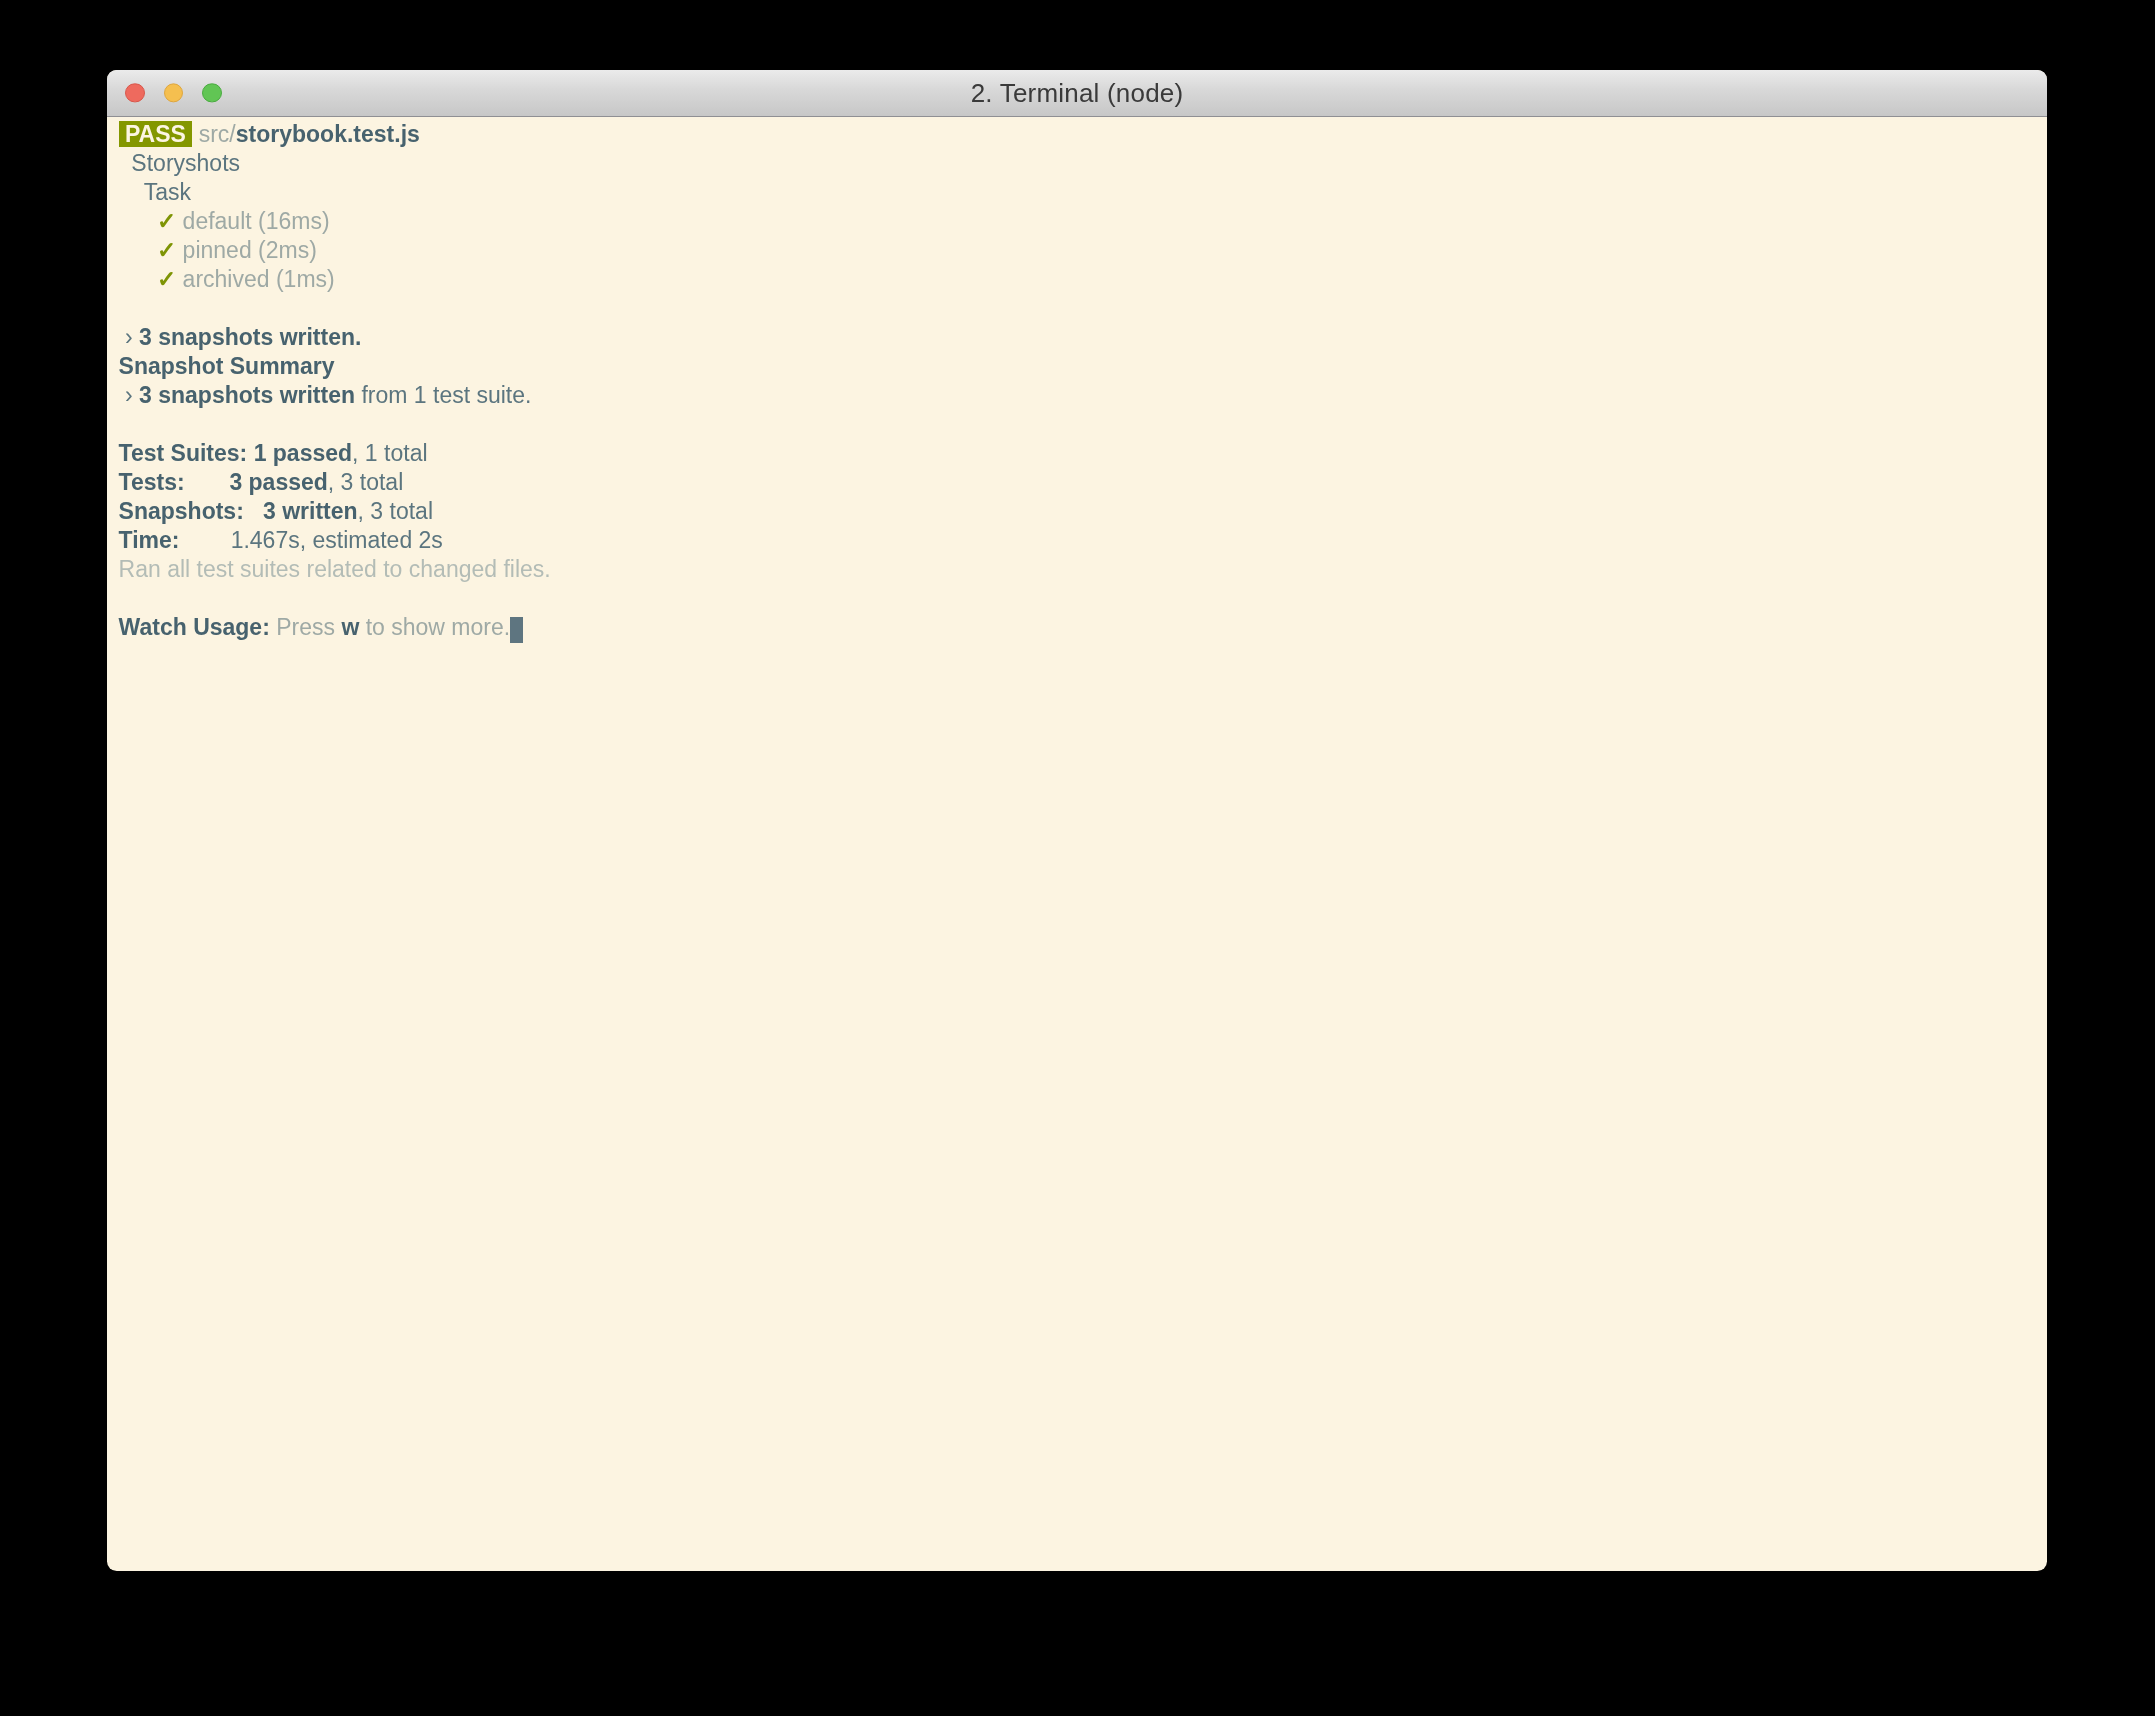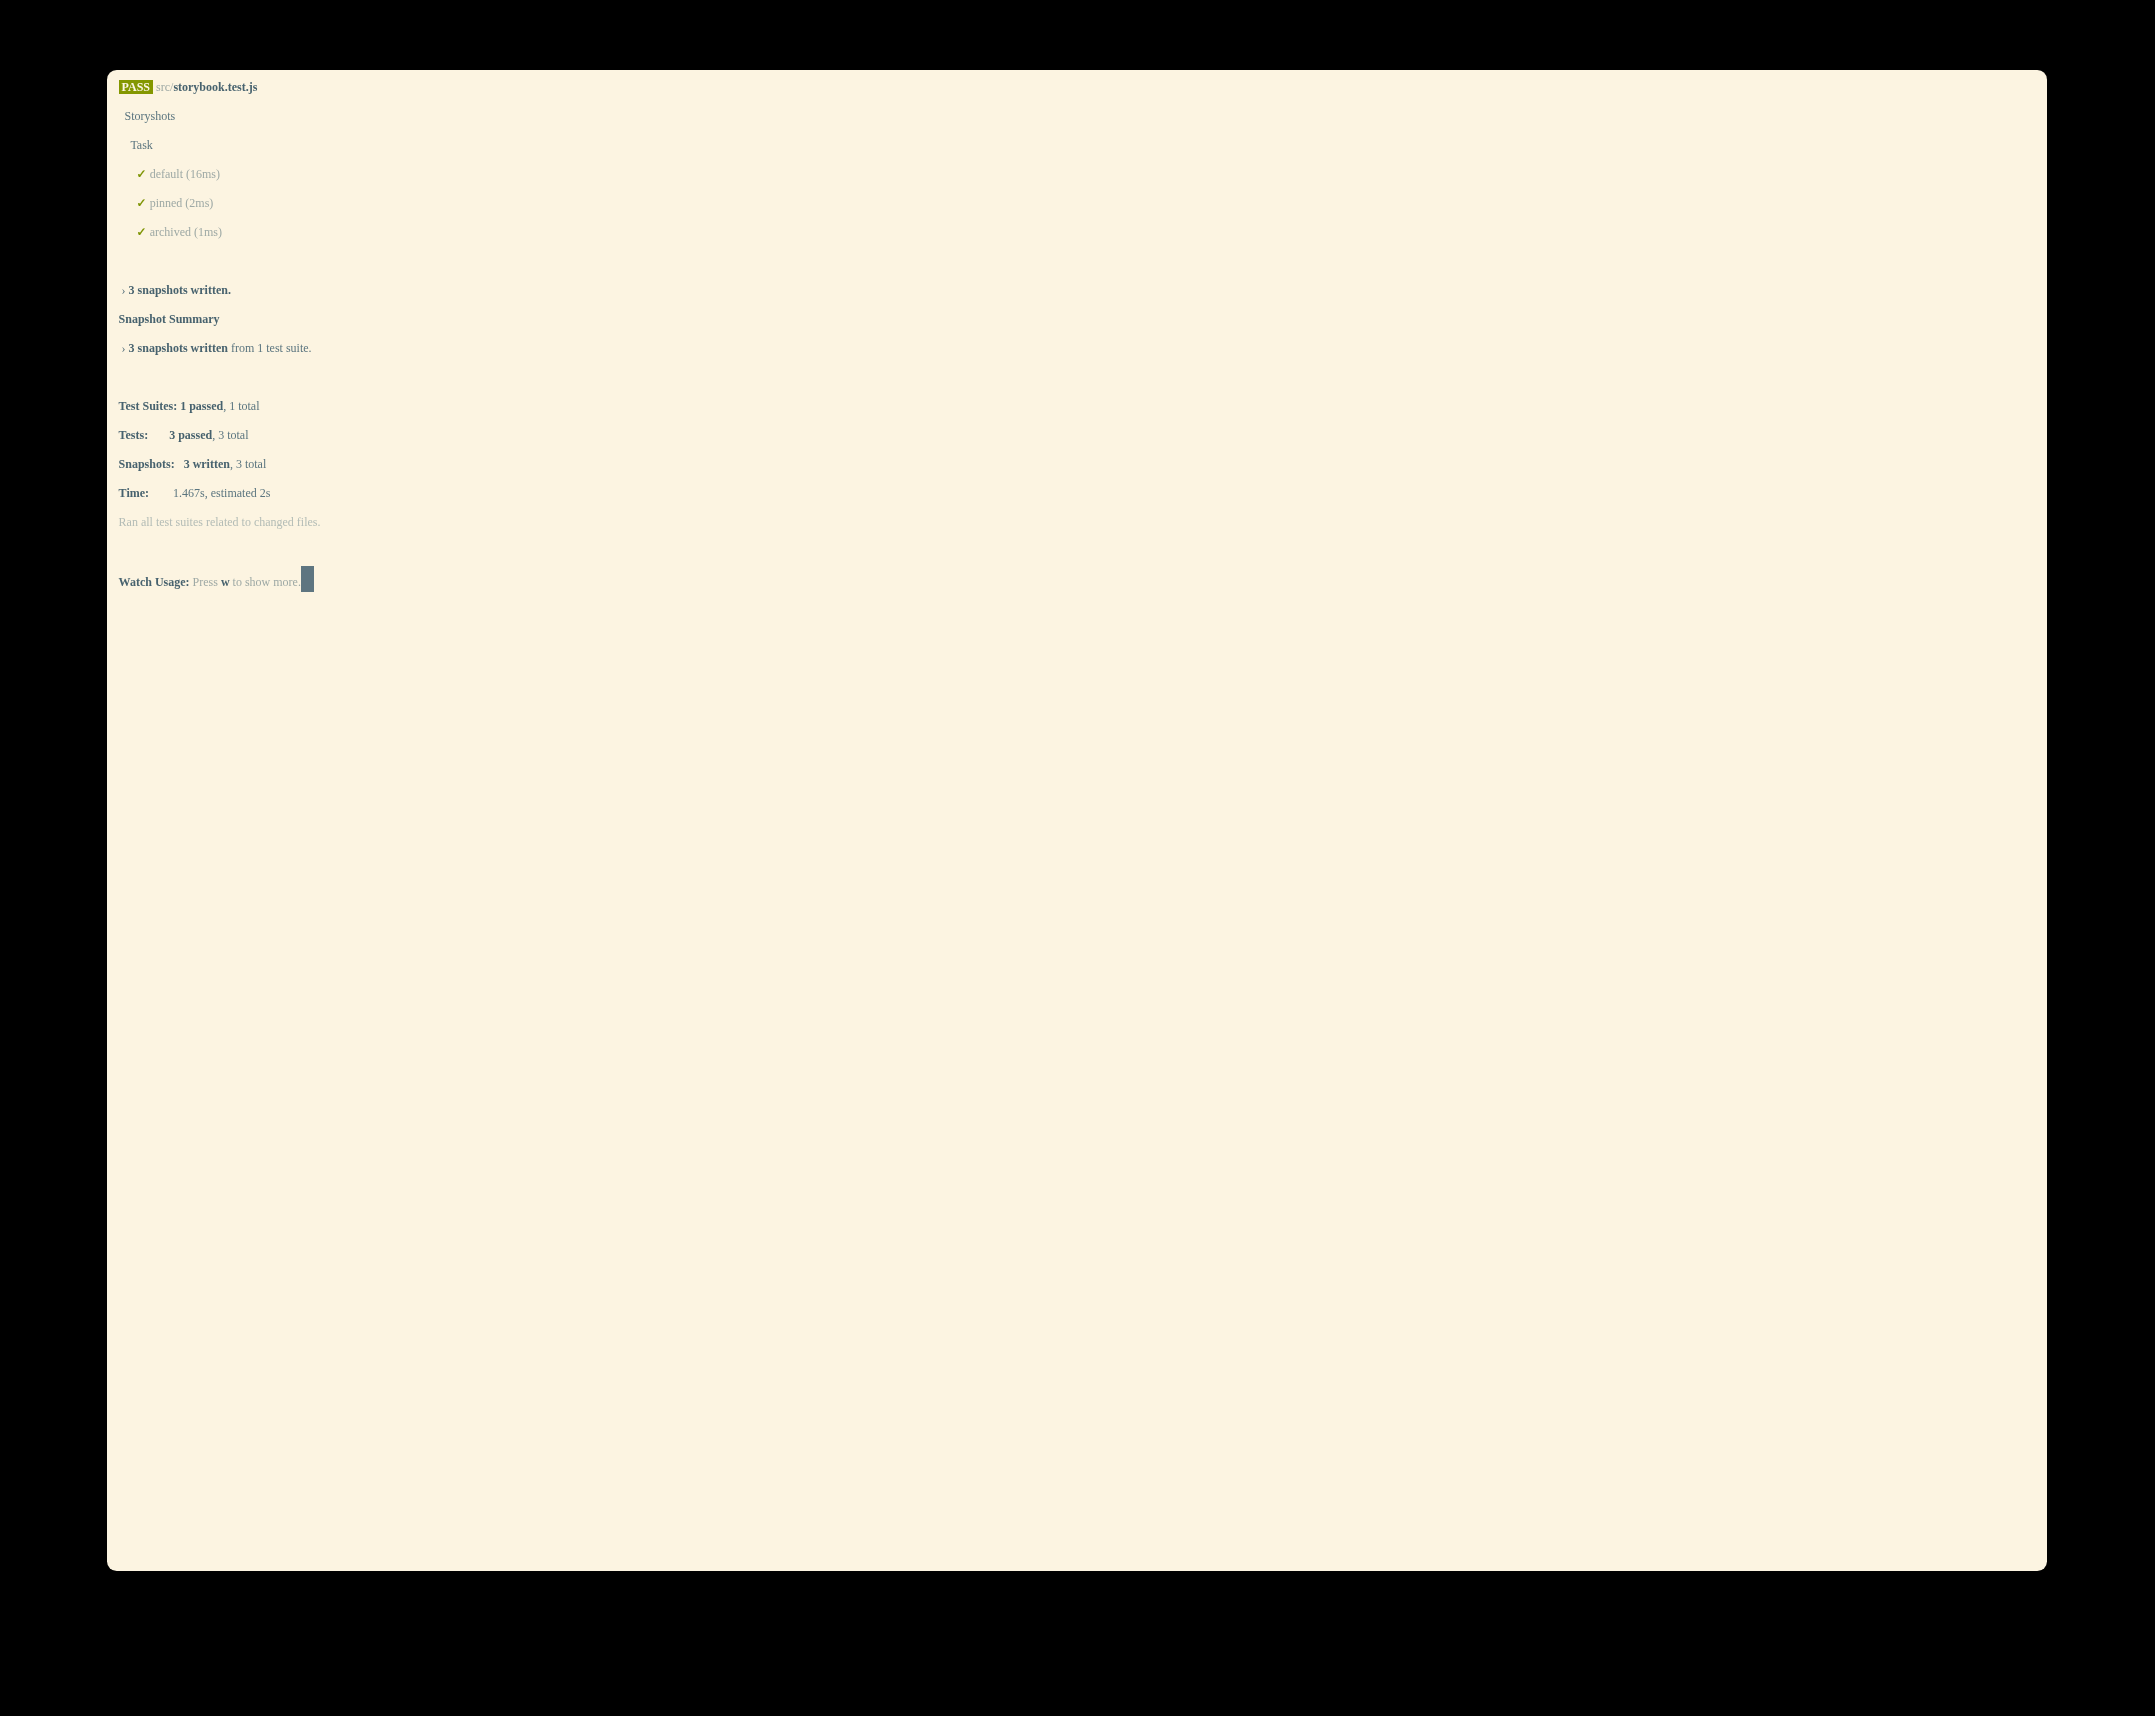--- a/index.html
+++ b/index.html
@@ -53,22 +53,22 @@
   .light.zoom     { background: #61c554; border: 1px solid #47ab3d; }
 
   .title {
     font-size: 26px;
     color: #3a3a3a;
     letter-spacing: 0.2px;
   }
 
   .terminal {
     padding: 2.9px 11.6px 0 11.6px;
-    font-family: Liberation Serif, serif;
-    font-size: 12px;
+    font-family: Liberation Sans, sans-serif;
+    font-size: 23px;
     line-height: 29px;
     white-space: pre;
     color: var(--text-dark);
   }
 
   .t-line { height: 29px; }
 
   .seg-badge {
     background: var(--badge-bg);
     color: #fdf6e3;
@@ -87,17 +87,25 @@
     background: var(--cursor-color);
     vertical-align: text-bottom;
     margin-bottom: -2.9px;
   }
 </style>
 </head>
 <body>
 
 <div class="window">
 
+  <div class="titlebar">
+    <div class="traffic-lights">
+      <div class="light close"></div>
+      <div class="light minimize"></div>
+      <div class="light zoom"></div>
+    </div>
+    <div class="title">2. Terminal (node)</div>
+  </div>
 
   <div class="terminal" id="terminal-output"><div class="t-line"><span class="seg-badge"> PASS </span><span class="seg-dark"> </span><span class="seg-dim">src/</span><span class="seg-darkbold">storybook.test.js</span></div><div class="t-line"><span class="seg-dark">  Storyshots</span></div><div class="t-line"><span class="seg-dark">    Task</span></div><div class="t-line"><span class="seg-dark">      </span><span class="seg-green">✓</span><span class="seg-dark"> </span><span class="seg-dim">default (16ms)</span></div><div class="t-line"><span class="seg-dark">      </span><span class="seg-green">✓</span><span class="seg-dark"> </span><span class="seg-dim">pinned (2ms)</span></div><div class="t-line"><span class="seg-dark">      </span><span class="seg-green">✓</span><span class="seg-dark"> </span><span class="seg-dim">archived (1ms)</span></div><div class="t-line"></div><div class="t-line"><span class="seg-dark"> › </span><span class="seg-darkbold">3 snapshots written.</span></div><div class="t-line"><span class="seg-darkbold">Snapshot Summary</span></div><div class="t-line"><span class="seg-dark"> › </span><span class="seg-darkbold">3 snapshots written</span><span class="seg-dark"> from 1 test suite.</span></div><div class="t-line"></div><div class="t-line"><span class="seg-darkbold">Test Suites: </span><span class="seg-darkbold">1 passed</span><span class="seg-dark">, 1 total</span></div><div class="t-line"><span class="seg-darkbold">Tests:       </span><span class="seg-darkbold">3 passed</span><span class="seg-dark">, 3 total</span></div><div class="t-line"><span class="seg-darkbold">Snapshots:   </span><span class="seg-darkbold">3 written</span><span class="seg-dark">, 3 total</span></div><div class="t-line"><span class="seg-darkbold">Time:        </span><span class="seg-dark">1.467s, estimated 2s</span></div><div class="t-line"><span class="seg-faint">Ran all test suites related to changed files.</span></div><div class="t-line"></div><div class="t-line"><span class="seg-darkbold">Watch Usage: </span><span class="seg-dim">Press </span><span class="seg-darkbold">w</span><span class="seg-dim"> to show more.</span><span class="seg-cursor"></span></div></div>
 
 </div>
 
 
 </body></html>

